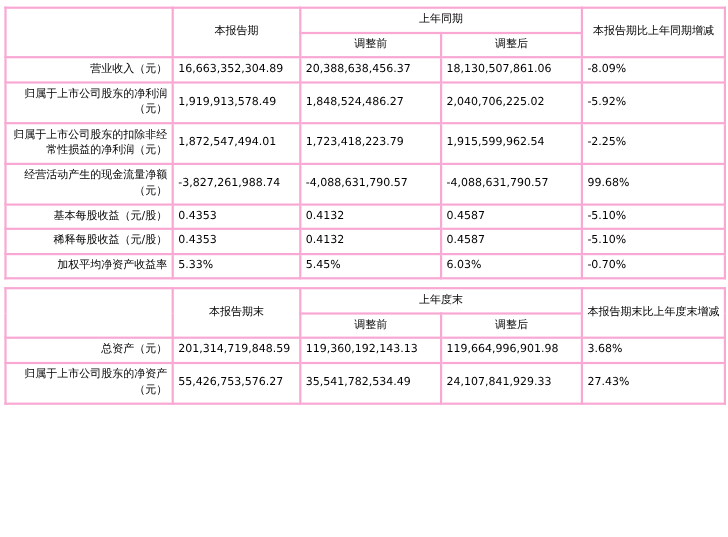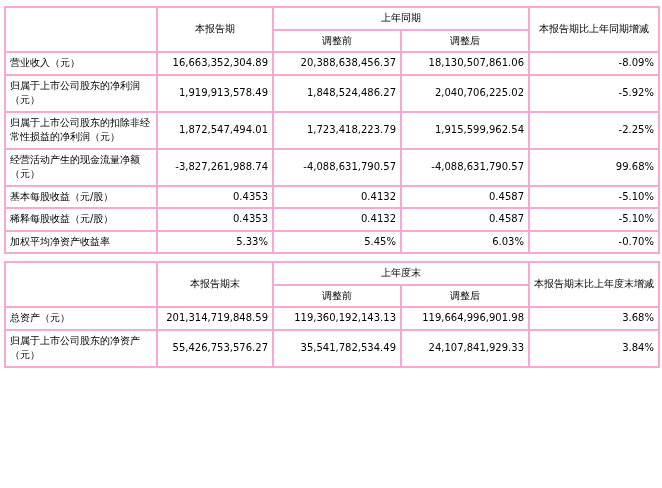--- a/index.html
+++ b/index.html
@@ -46,25 +46,24 @@
   .hdr {
     text-align: center;
     font-size: 10.5px;
     padding-top: 8px;
     padding-bottom: 8px;
   }
   .hdr-tall {
     height: 34px;
   }
   .rowlabel {
-    text-align: left;
+    text-align: right;
     padding-left: 5px;
   }
   .num {
-    text-align: right;
     padding-right: 5px;
     font-family: "DejaVu Sans", "Liberation Sans", sans-serif;
   }
   .two-line {
     line-height: 1.5;
   }
 </style>
 </head>
 <body>
 
@@ -169,18 +168,18 @@
         <td class="num">201,314,719,848.59</td>
         <td class="num">119,360,192,143.13</td>
         <td class="num">119,664,996,901.98</td>
         <td class="num">3.68%</td>
       </tr>
       <tr>
         <td class="rowlabel two-line">归属于上市公司股东的净资产（元）</td>
         <td class="num">55,426,753,576.27</td>
         <td class="num">35,541,782,534.49</td>
         <td class="num">24,107,841,929.33</td>
-        <td class="num">3.84%</td>
+        <td class="num">27.43%</td>
       </tr>
     </tbody>
   </table>
 
 </div>
 
 </body></html>

